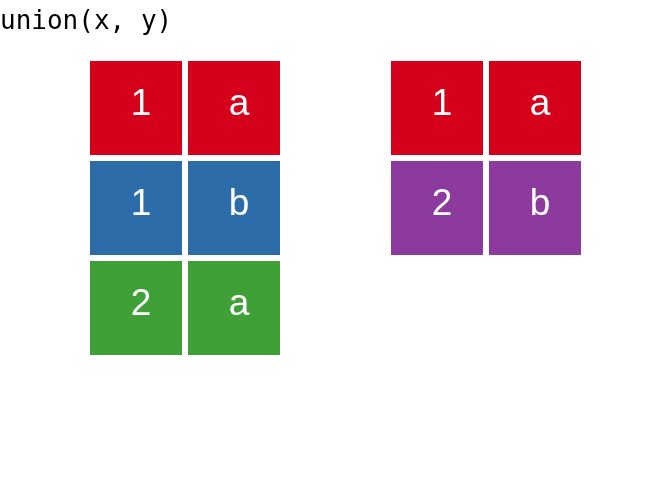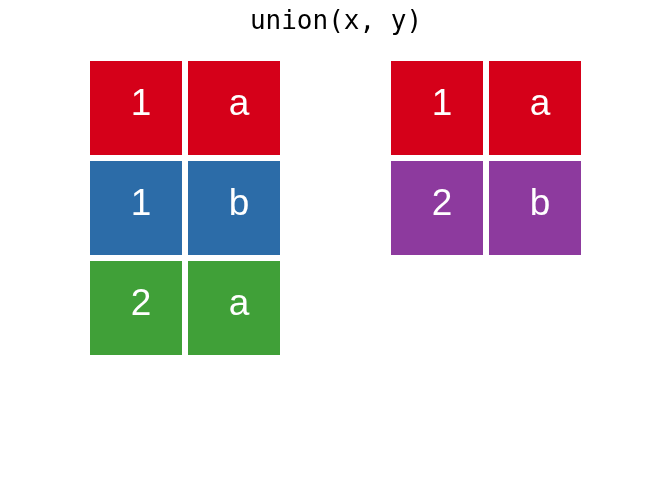--- a/index.html
+++ b/index.html
@@ -21,21 +21,21 @@
     top: 0;
     width: 672px;
     height: 480px;
   }
 
   .diagram-title {
     position: absolute;
     left: 0;
     top: 6px;
     width: 672px;
-    text-align: center;
+    text-align: left;
     font-family: "DejaVu Sans Mono", monospace;
     font-size: 26px;
     line-height: 28px;
     letter-spacing: 0px;
     color: #000000;
     white-space: pre;
   }
 
   .table-group {
     position: absolute;

